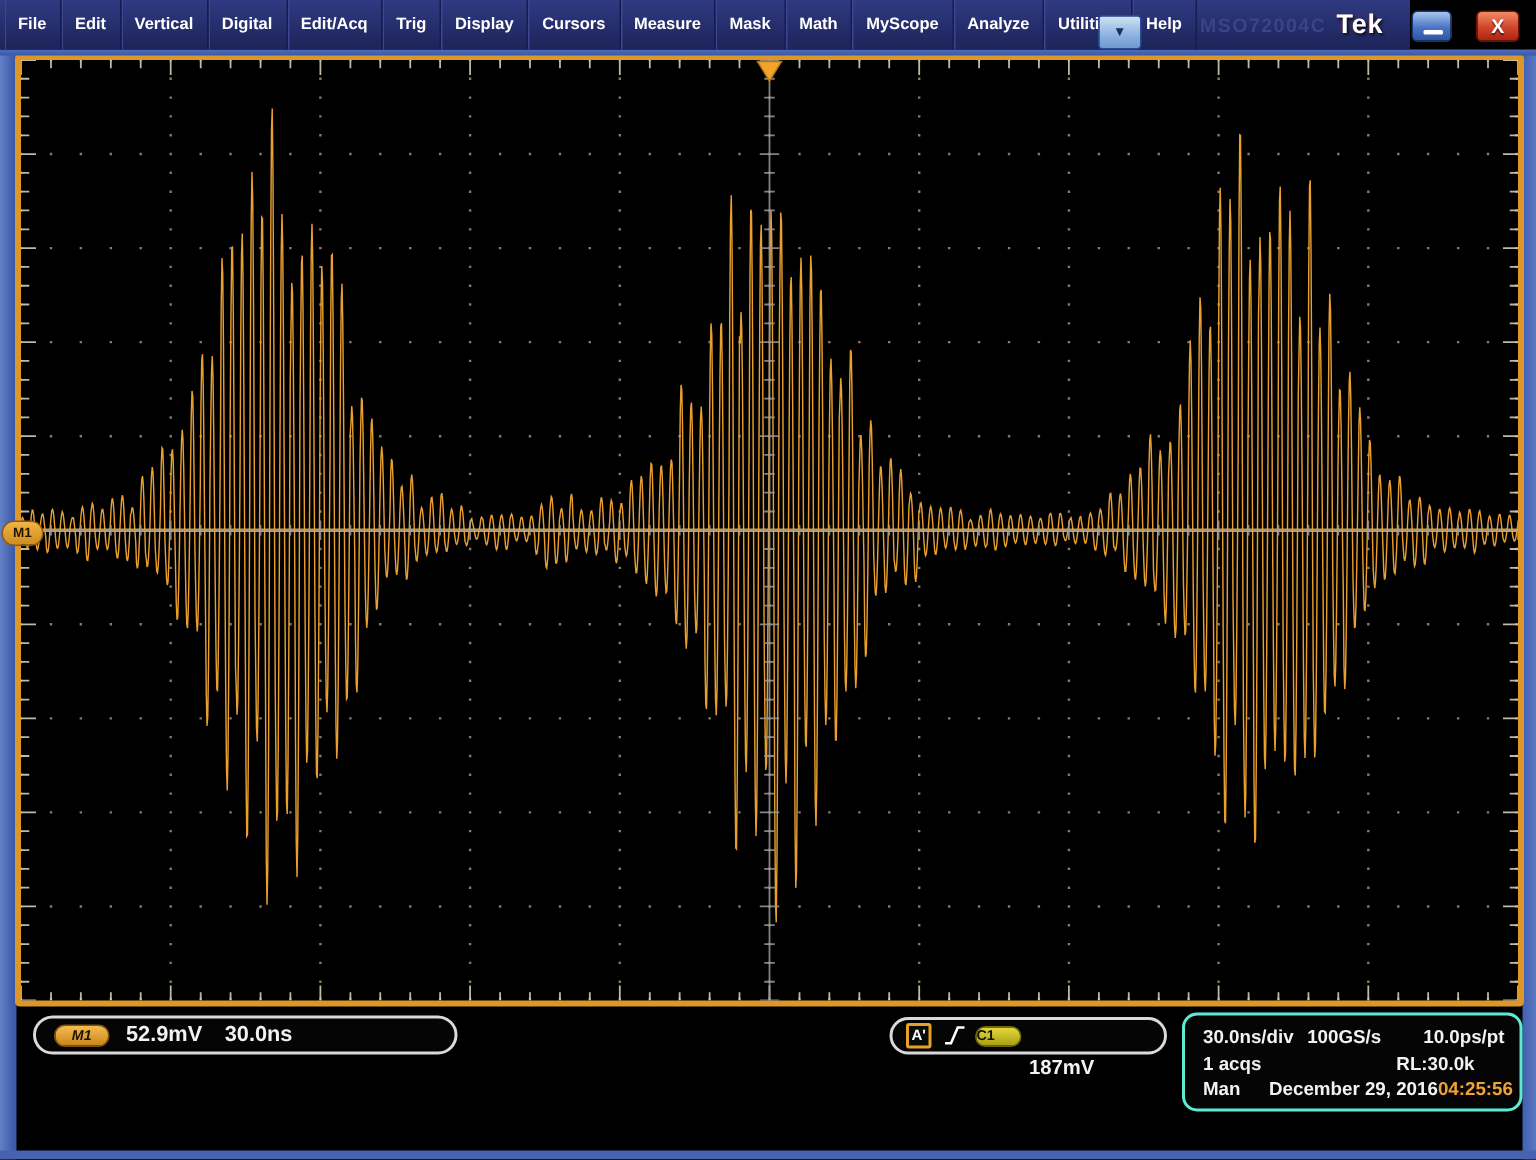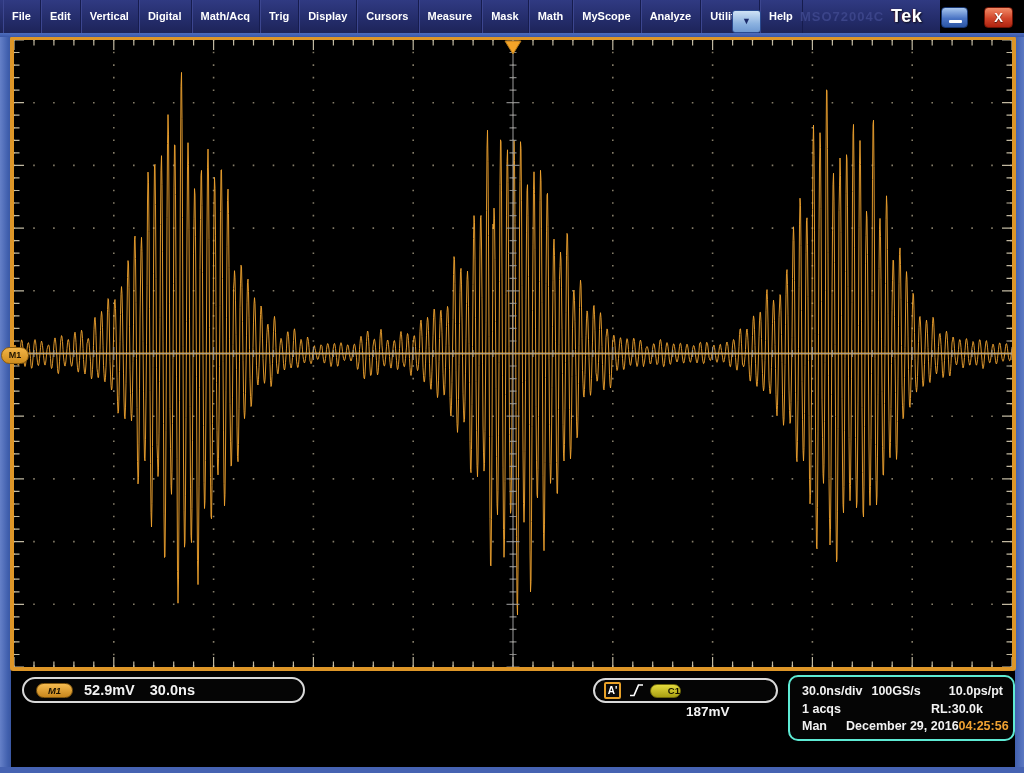--- a/index.html
+++ b/index.html
@@ -79,21 +79,21 @@
   }
   .pill-m1 .vals { color:#f2f2f2; font-size:14.5px; font-weight:bold; margin-left:11px; display:flex; gap:15px; }
 
   .badge-a {
     width:17px; height:17px; background:#0a0a0a; border:2px solid #e8a128; border-radius:2px;
     color:#fff; font-size:10px; font-weight:bold; text-align:center; line-height:13px; flex:0 0 auto;
   }
   .badge-c1 {
     width:31px; height:14px; border-radius:8px; background:linear-gradient(#e4da3e,#a8a012);
     border:1px solid #6e680a; color:#141200; font-size:9.5px; font-weight:bold;
-    text-align:right; line-height:12px; margin-left:6px; flex:0 0 auto;
+    text-align:left; line-height:12px; margin-left:6px; flex:0 0 auto;
   }
   .slope-icon { margin-left:8px; flex:0 0 auto; }
   .pill-trig .level { color:#f2f2f2; font-size:13.5px; font-weight:bold; margin-left:5px;margin-top:41px; }
 
   .acq-panel {
     position:absolute; left:788px; top:675px; width:227px; height:66px;
     background:#050505; border:2px solid #5eead4; border-radius:10px; z-index:15;
     padding:5px 10px 4px 12px; display:flex; flex-direction:column; justify-content:space-between;
   }
   .acq-row { display:flex; align-items:center; height:19px; color:#f2f2f2; font-size:12.5px; font-weight:bold; white-space:nowrap; }
@@ -111,21 +111,21 @@
 </style>
 </head>
 <body>
 
 <div class="menubar">
 
 <div class="menu-item">File</div>
     <div class="menu-item">Edit</div>
     <div class="menu-item">Vertical</div>
     <div class="menu-item">Digital</div>
-    <div class="menu-item">Math/Acq</div>
+    <div class="menu-item">Edit/Acq</div>
     <div class="menu-item">Trig</div>
     <div class="menu-item">Display</div>
     <div class="menu-item">Cursors</div>
     <div class="menu-item">Measure</div>
     <div class="menu-item">Mask</div>
     <div class="menu-item">Math</div>
     <div class="menu-item">MyScope</div>
     <div class="menu-item">Analyze</div>
     <div class="menu-item">Utilities</div>
     <div class="menu-item">Help</div>

